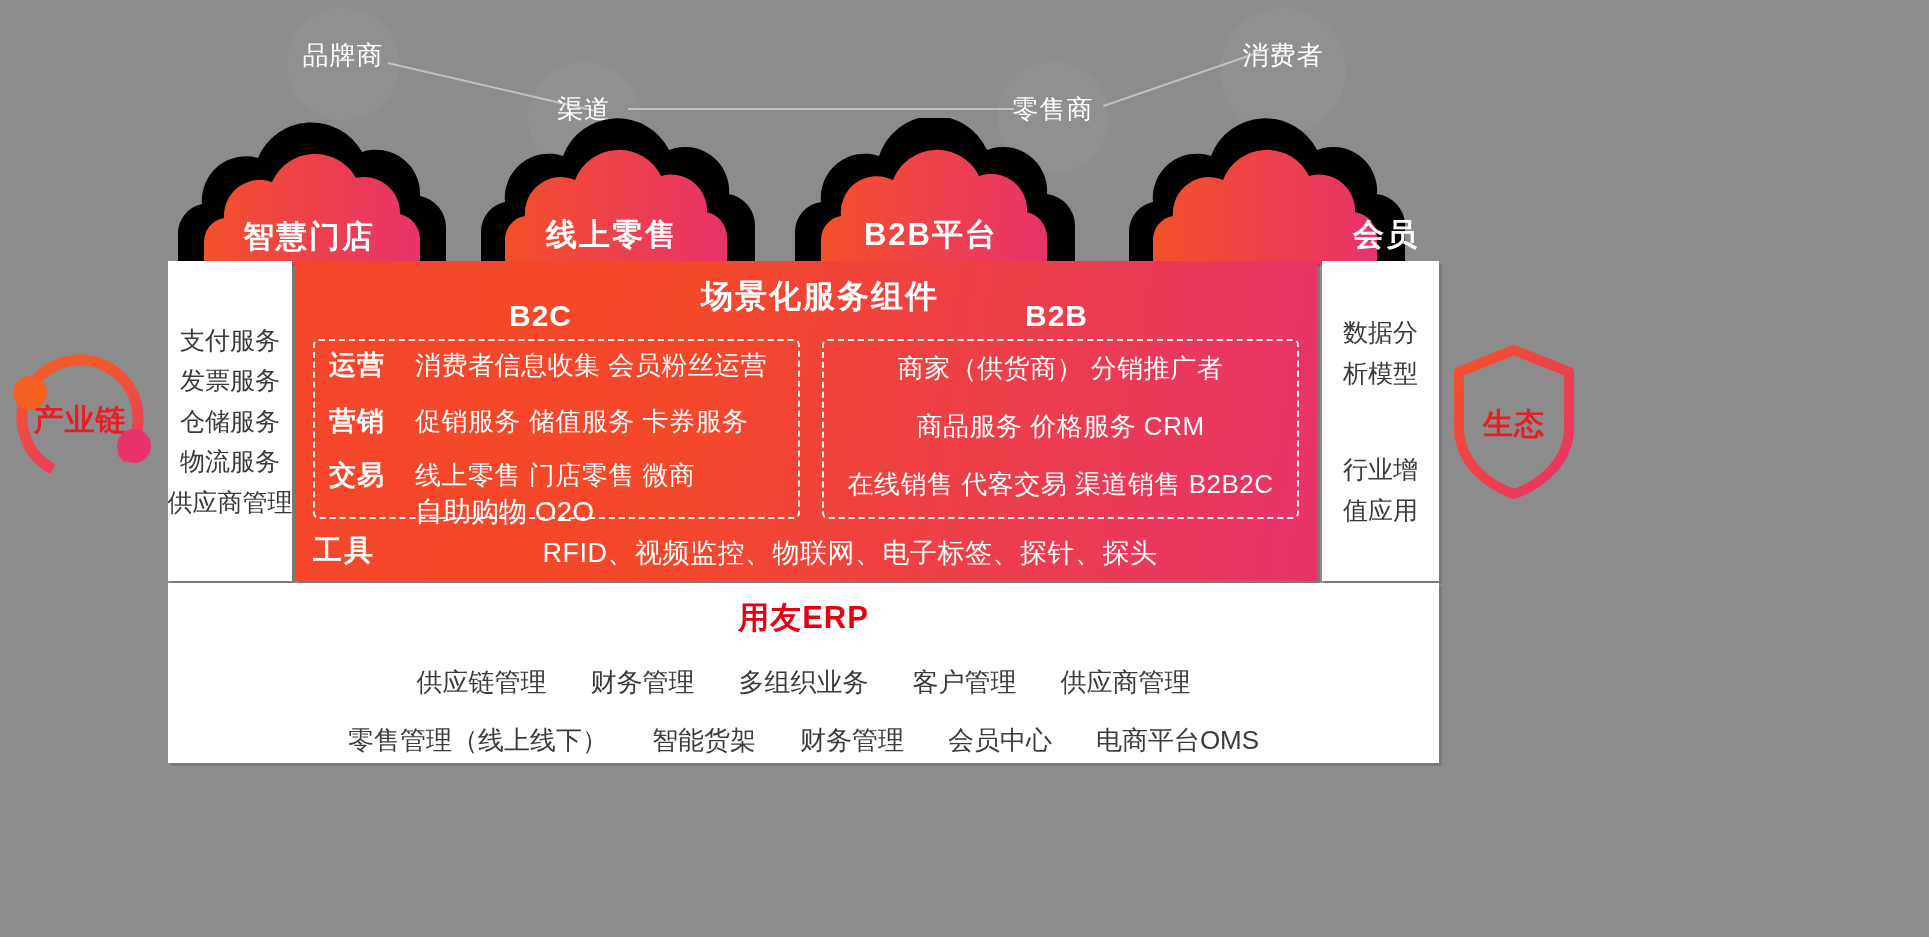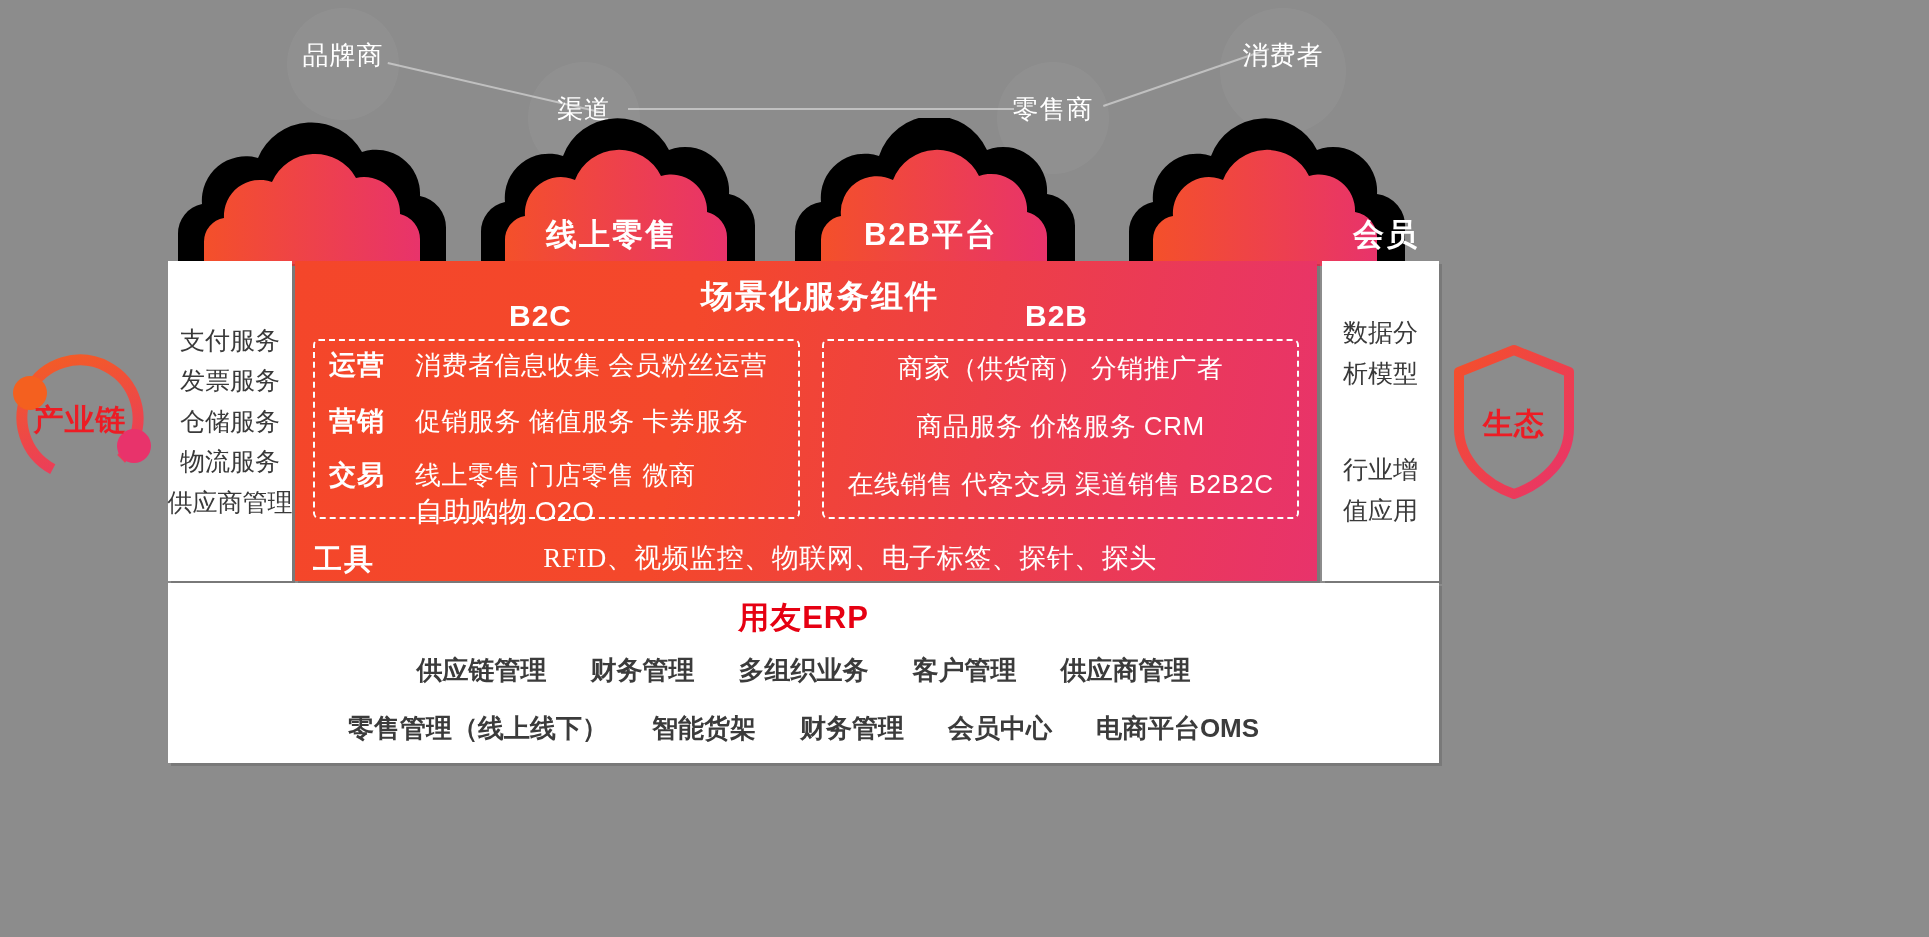--- a/index.html
+++ b/index.html
@@ -80,48 +80,48 @@
   .srow .rl {
     color: #fff; font-weight: bold; font-size: 27px;
     letter-spacing: 1px; width: 86px; flex: 0 0 86px;
   }
   .srow .rv { color: #fff; font-size: 26px; letter-spacing: 0.5px; }
   .b2b-line {
     position: absolute; width: 100%; text-align: center;
     color: #fff; font-size: 26px; letter-spacing: 0.5px; white-space: nowrap;
   }
   #tool-row {
-    position: absolute; left: 18px; bottom: 1px; width: 986px;
-    display: flex; align-items: flex-start;
+    position: absolute; left: 18px; bottom: 10px; width: 986px;
+    display: flex; align-items: flex-end;
   }
   #tool-row .rl {
     color: #fff; font-weight: bold; font-size: 29px;
     letter-spacing: 2px; width: 88px; flex: 0 0 88px; text-align: left;
   }
   #tool-row .rv {
     color: #fff; font-size: 27px; letter-spacing: 0.5px;
-    flex: 1 1 auto; text-align: center; font-family: Liberation Serif, serif;
+    flex: 1 1 auto; text-align: center;
   }
 
   
   #erp-panel {
     position: absolute; left: 168px; top: 583px; width: 1271px; height: 180px;
     background: #ffffff; box-shadow: 3px 3px 0 rgba(0,0,0,0.13);
   }
   #erp-title {
     position: absolute; top: 14px; left: 0; width: 100%;
     text-align: center; color: #e60012; font-weight: bold;
     font-size: 31px; letter-spacing: 1px;
   }
   .erp-row {
     position: absolute; left: 0; width: 100%;
     display: flex; justify-content: center; align-items: center;
     color: #3b3b3b; font-size: 26px; white-space: nowrap;
   }
-  .erp-row span { margin: 0 22px; font-weight: bold; }
+  .erp-row span { margin: 12px 22px; }
 
   
   .badge-text {
     position: absolute; width: 100%; text-align: center;
     color: #ed1c24; font-weight: bold; font-size: 30px;
     letter-spacing: 1px; white-space: nowrap;
   }
 </style>
 </head>
 <body>
@@ -152,20 +152,21 @@
             <stop offset="100%" stop-color="#e8336b"></stop>
         </linearGradient>
       </defs>
       <g>
         <path fill="#000000" d="M 30 148 L 30 116 A 30 30 0 0 1 54 86 A 44 44 0 0 1 110 40 A 58 58 0 0 1 214 34 A 44 44 0 0 1 272 78 A 32 32 0 0 1 298 110 L 298 148 Z"></path>
       </g>
       <g>
         <path fill="url(#cg1)" d="M 56 148 L 56 124 A 24 24 0 0 1 76 100 A 36 36 0 0 1 124 64 A 47 47 0 0 1 208 60 A 36 36 0 0 1 252 96 A 26 26 0 0 1 272 122 L 272 148 Z"></path>
       </g>
     </svg>
+    <div class="cloud-label" style="top:98px;">智慧门店</div>
   </div>
 
   <div class="cloud-wrap" style="left:471px;top:118px;width:314px;height:148px;">
     <svg class="cloud-svg" viewBox="0 0 314 148" width="314" height="148" aria-hidden="true">
       <defs>
         <linearGradient id="cg2" x1="0" y1="0" x2="1" y2="0">
           <stop offset="0%" stop-color="#f4502a"></stop>
             <stop offset="100%" stop-color="#e8336b"></stop>
         </linearGradient>
       </defs>

